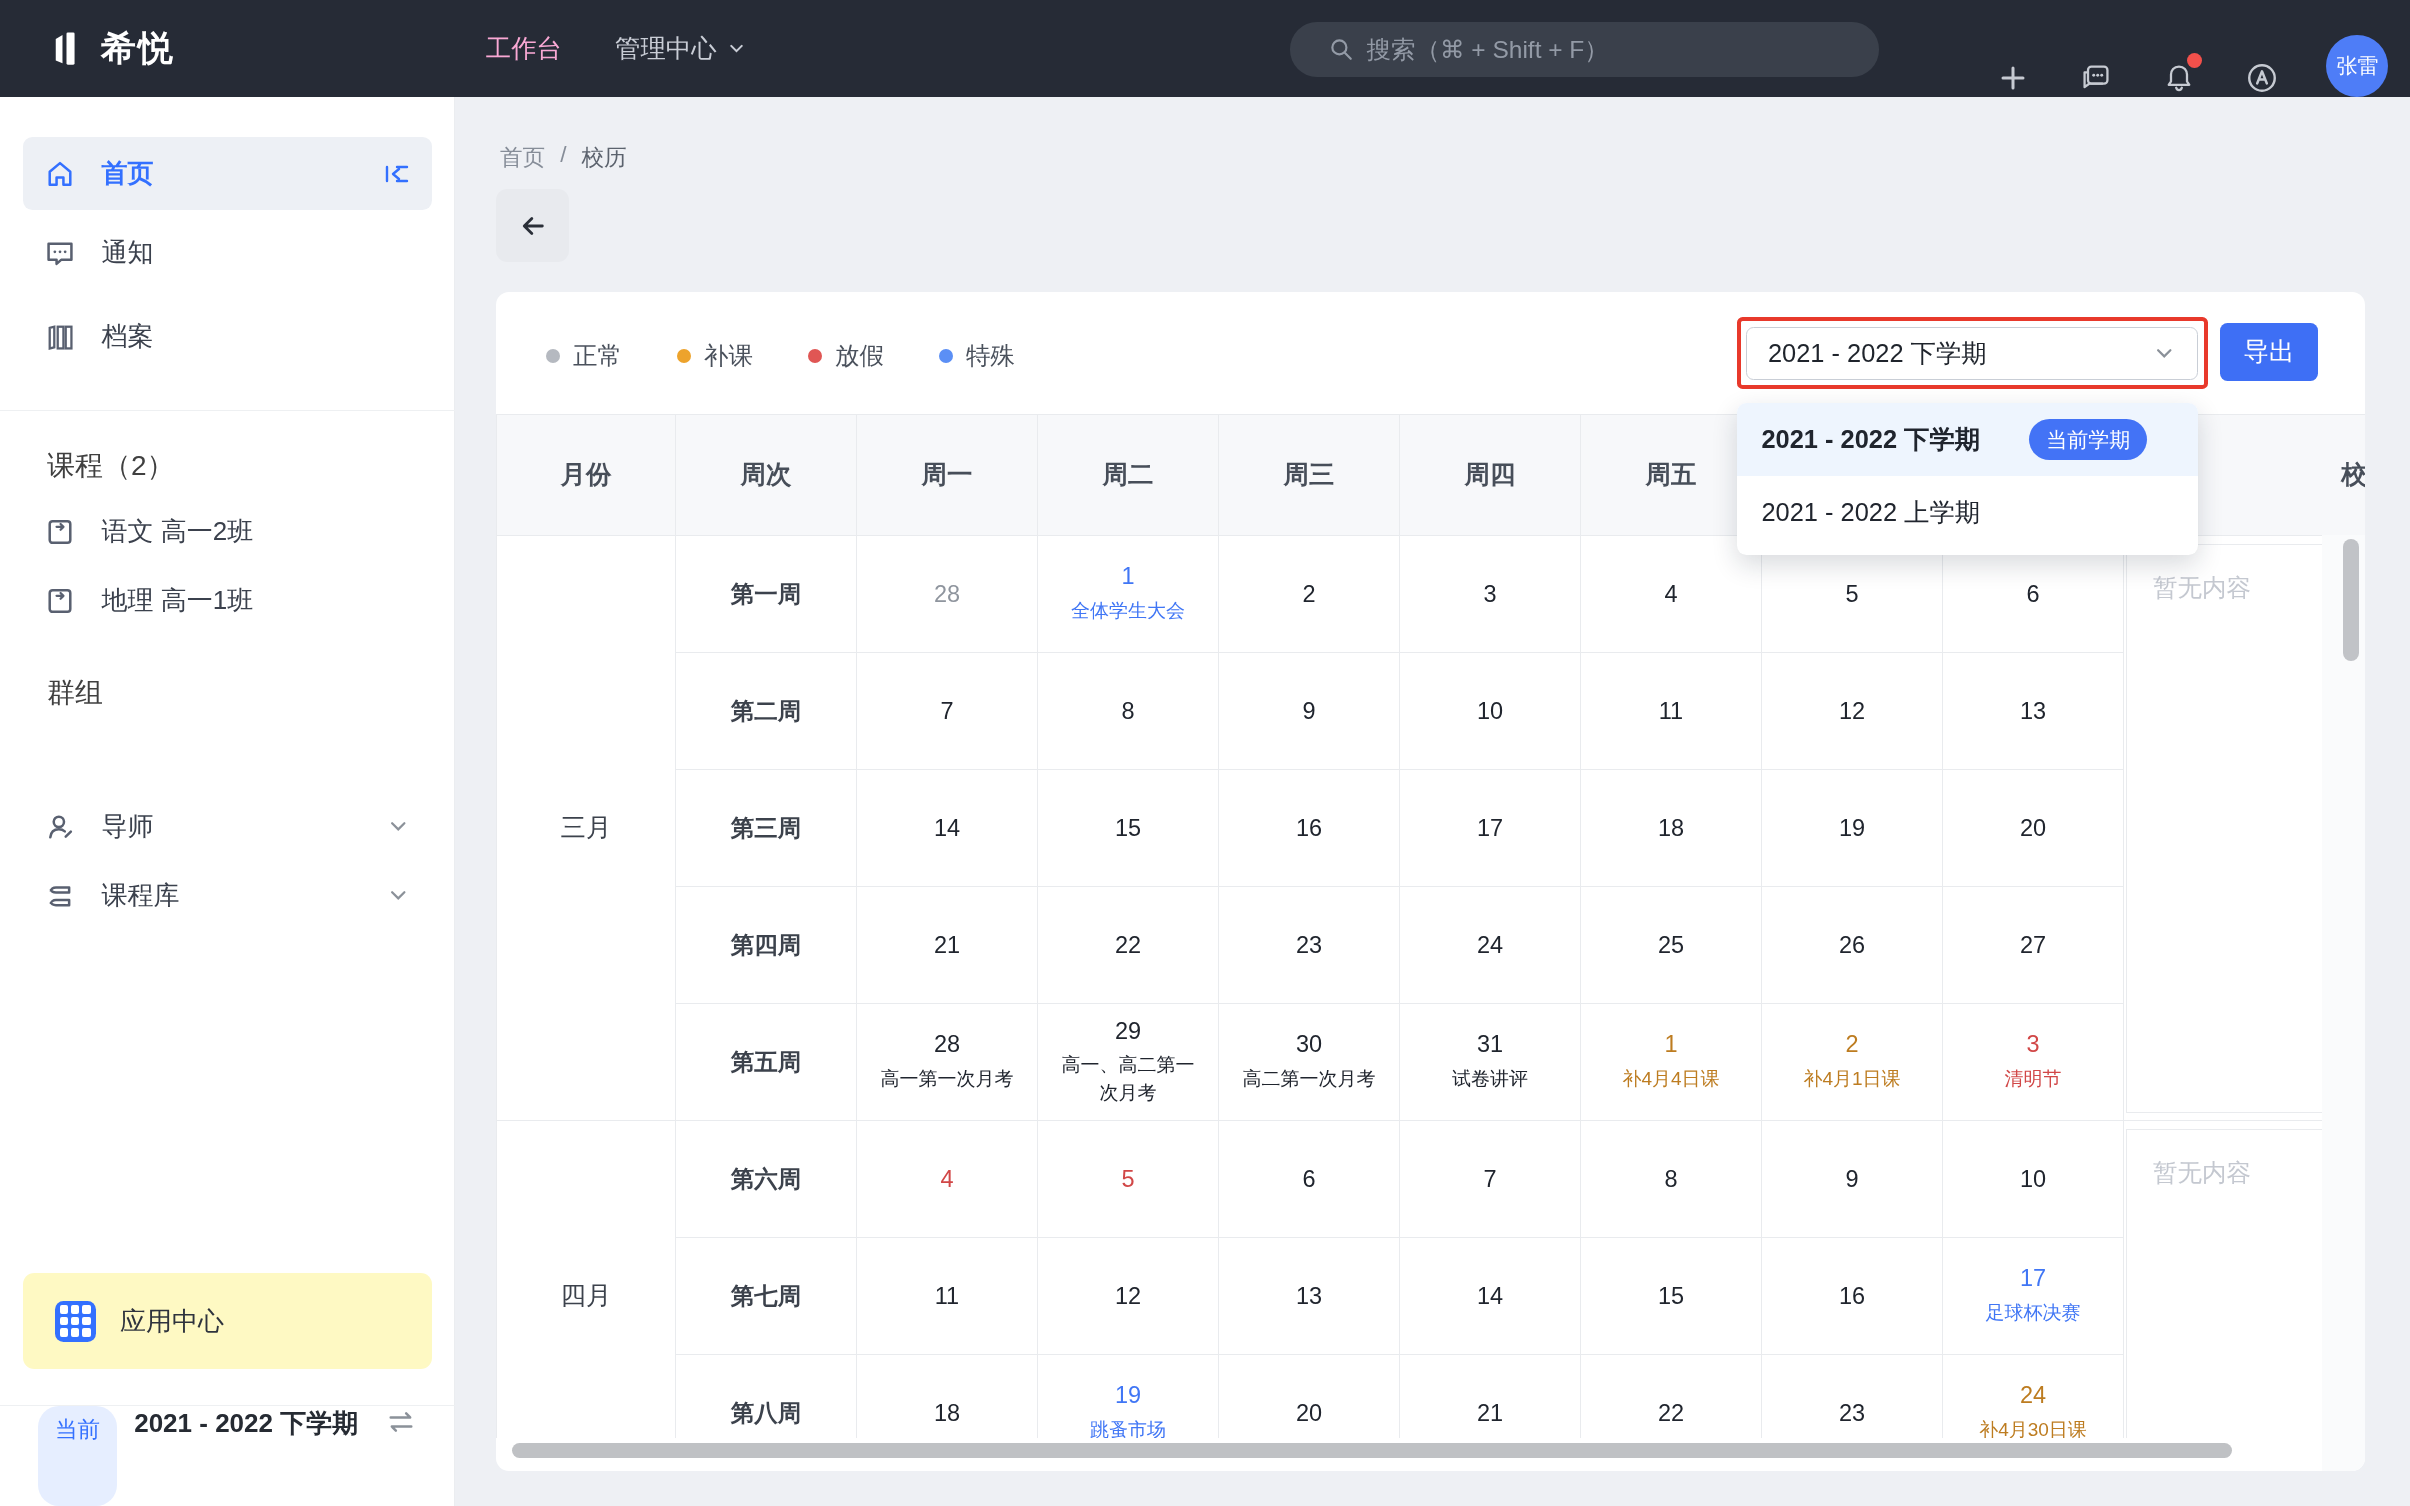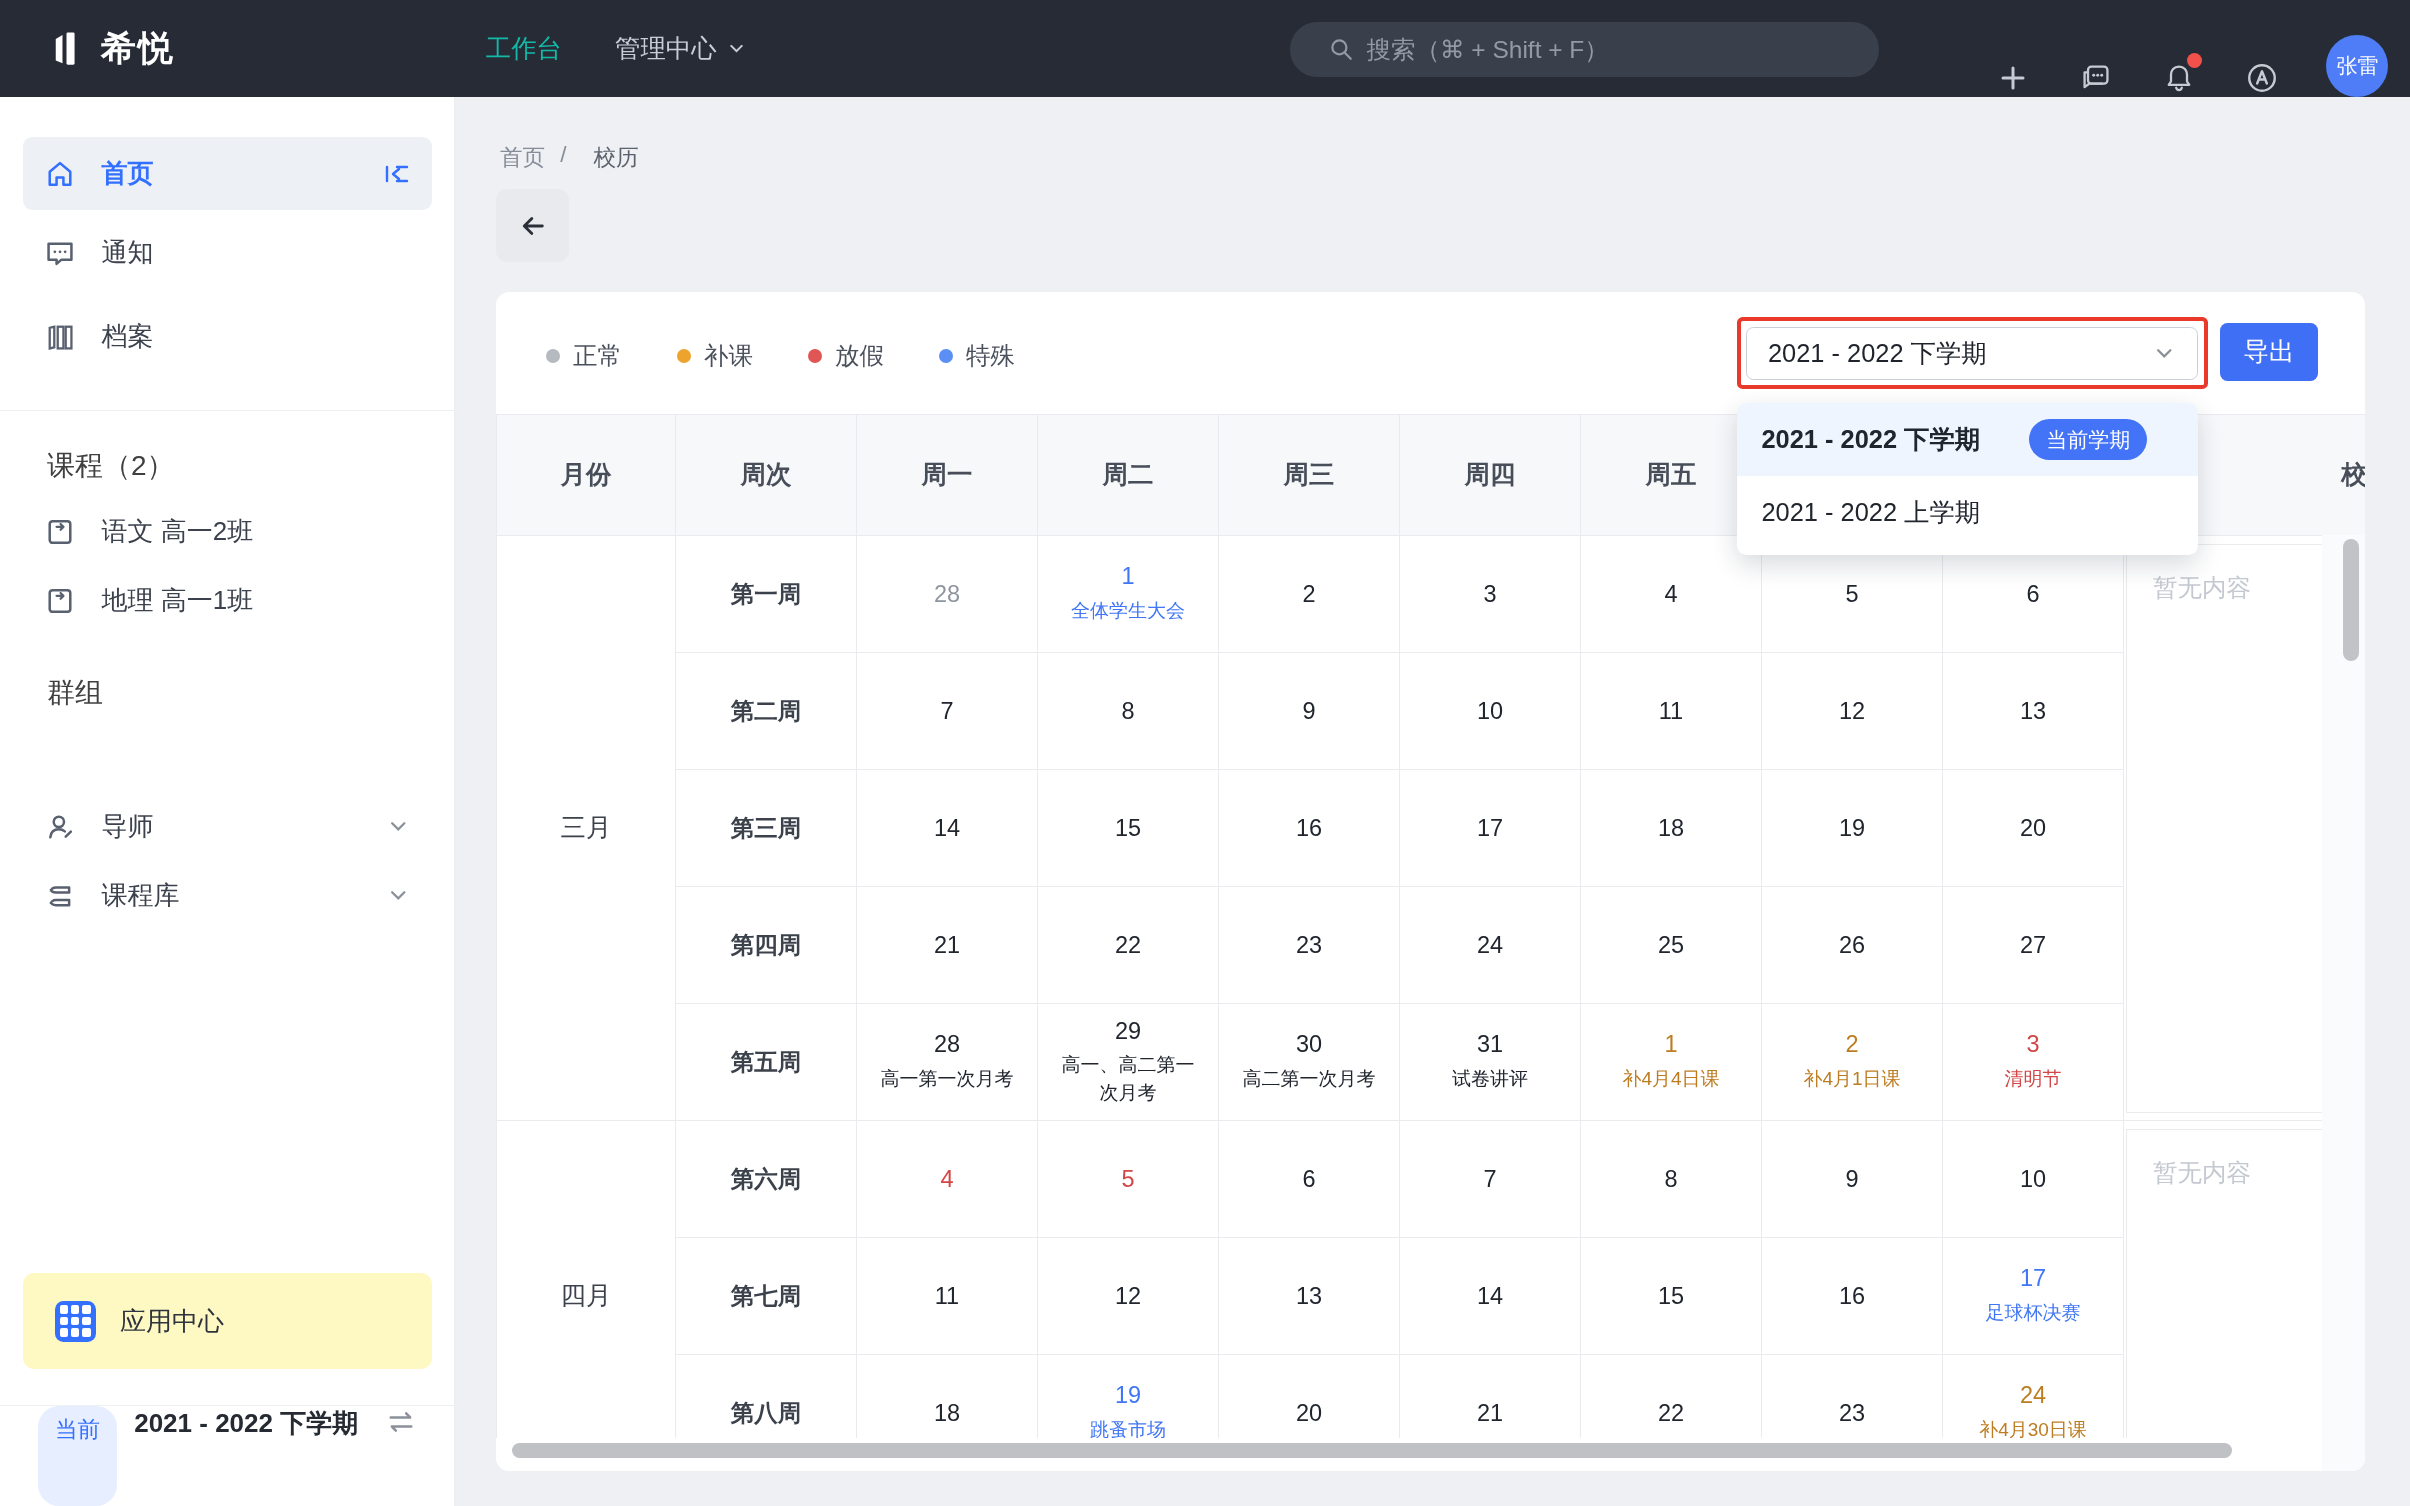--- a/index.html
+++ b/index.html
@@ -6,21 +6,21 @@
   html,body { width:2411px; height:1507px; overflow:hidden;
     font-family:"Liberation Sans", sans-serif; background:#eef0f4; }
   svg { display:block; }
 
   
   .topbar { position:absolute; left:0; top:0; width:2411px; height:97px;
     background:#262b36; display:flex; align-items:center; z-index:50; }
   .logo-wrap { display:flex; align-items:center; margin-left:45px; }
   .logo-text { color:#fff; font-size:35px; font-weight:bold; margin-left:13px; letter-spacing:1.9px;}
   .topnav { display:flex; align-items:center; margin-left:311px; gap:53px; }
-  .topnav-item { color:#14b8a6; font-size:25.4px; cursor:pointer; display:flex; align-items:center; gap:9.4px;}
+  .topnav-item { color:#f9a8d4; font-size:25.4px; cursor:pointer; display:flex; align-items:center; gap:9.4px;}
   .topnav-item.dim { color:#c9cdd6; }
   .searchbox { position:absolute; left:1290px; top:21.7px; width:589px; height:55px;
     background:#3a404b; border-radius:27px; display:flex; align-items:center; padding:0 24.5px; }
   .searchbox span { color:#939aa6; font-size:24.5px; margin-left:13px; }
   .topicons { position:absolute; right:22.6px; top:0; height:97px; display:flex; align-items:flex-end; gap:45px; }
   .ticon { position:relative; width:38px; height:38px; display:flex; align-items:center; justify-content:center;}
   .bell-dot { position:absolute; right:-3.8px; top:-5.6px; width:15px; height:15px; border-radius:50%; background:#f2504b; }
   .avatar { width:62px; height:62px; border-radius:50%; background:#4e7df7; color:#fff;
     font-size:21px; display:flex; align-items:center; justify-content:center; }
 
@@ -46,21 +46,21 @@
     border-top:0.9px solid #eef0f2; display:flex; padding:0 38px; }
   .cur-badge { background:#e6eeff; color:#3370ff; font-size:22.6px; border-radius:21px;
     padding:7.5px 17px; }
   .cur-sem { font-size:26px; font-weight:bold; color:#262b33; margin-left:17px; }
   .side-footer .swap { margin-left:auto; }
 
   
   .main { position:absolute; left:455px; top:97px; width:1956px; height:1410px; }
   .breadcrumb { position:absolute; left:45px; top:45px; font-size:22.6px; color:#868d98;
     display:flex; gap:15px; }
-  .breadcrumb .cur { color:#5b626d;margin-left:12px; }
+  .breadcrumb .cur { color:#5b626d; }
   .backbtn { position:absolute; left:41px; top:92px; width:73px; height:73px; border-radius:11.3px;
     background:#e8eaee; display:flex; align-items:center; justify-content:center; cursor:pointer; }
   .page-title { position:absolute; left:145px; top:105px; font-size:40px; font-weight:bold; color:#1d222b; }
 
   .card { position:absolute; left:41px; top:195px; width:1869px; height:1179px;
     background:#fff; border-radius:13px; overflow:hidden; }
 
   .legend { position:absolute; left:50px; top:47px; display:flex; gap:55px; z-index:3;}
   .legend-item { display:flex; align-items:center; gap:13px; }
   .legend-item i { width:14px; height:14px; border-radius:50%; }

